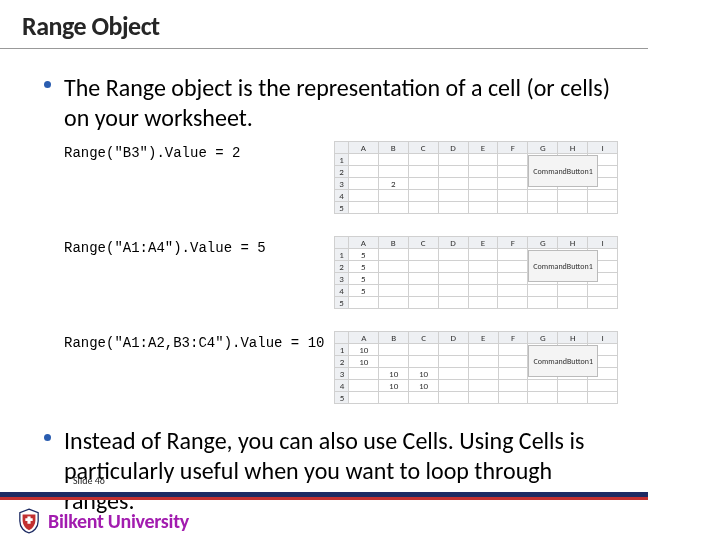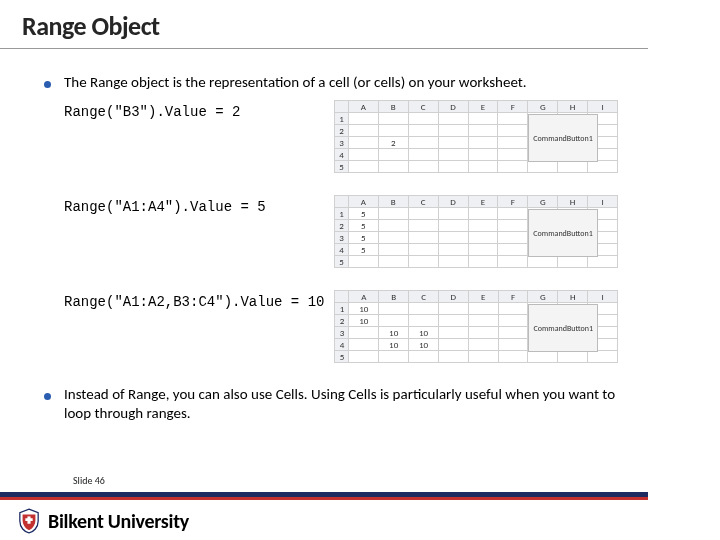--- a/index.html
+++ b/index.html
@@ -1,47 +1,47 @@
 <!DOCTYPE html>
 <html><head>
 <meta charset="utf-8">
 <style>
   * { box-sizing: border-box; margin: 0; padding: 0; }
   html, body { width: 720px; height: 540px; font-family: Calibri, Arial, sans-serif; background: #fff; color: #000; }
   .slide { width: 648px; height: 540px; position: relative; overflow: hidden; }
   .title { font-size: 26px; font-weight: 700; color: #262626; padding: 10px 0 4px 22px; letter-spacing: -0.5px; }
   .title-rule { height: 1px; background: #999; margin: 2px 0 0 0; }
   .content { padding: 18px 30px 0 44px; }
-  .bullet { position: relative; font-size: 15px; line-height: 1.25; margin: 6px 0 8px 0; padding-left: 20px; }
+  .bullet { position: relative; font-size: 24px; line-height: 1.25; margin: 6px 0 8px 0; padding-left: 20px; }
   .bullet .dot { position: absolute; left: 0; top: 8px; width: 7px; height: 7px; border-radius: 50%; background: #2a5db0; }
   .code { font-family: "Courier New", monospace; font-size: 14px; white-space: pre; padding-left: 20px; margin: 2px 0 4px 0; }
   .row { display: flex; align-items: flex-start; gap: 10px; margin-bottom: 22px; }
   .row .code-col { flex: 0 0 280px; padding-top: 2px; }
   .row .sheet-col { flex: 1 1 auto; }
 
   
   .sheet { border-collapse: collapse; font-size: 9px; color: #333; background: #fff; position: relative; }
   .sheet td, .sheet th { border: 1px solid #d0d0d0; padding: 0; text-align: center; }
   .sheet th { background: #eef0f3; font-weight: 400; height: 12px; }
   .sheet .corner { width: 14px; background: #eef0f3; }
   .sheet .rowhdr { width: 14px; background: #eef0f3; height: 12px; }
   .sheet .cell { width: 30px; height: 12px; }
   .btnwrap { position: relative; }
   .cmdbtn {
     position: absolute; left: 0; top: 1px;
-    font-size: 8px; padding: 18px 4px; background: #f4f4f4; border: 1px solid #bbb;
+    font-size: 8px; padding: 10px 4px; background: #f4f4f4; border: 1px solid #bbb;
     white-space: nowrap;
   }
 
   .footer-band { position: absolute; left: 0; right: 0; bottom: 40px; height: 8px; background: #1d2b63; }
   .footer-band::after { content: ""; position: absolute; left:0; right:0; bottom:0; height:3px; background:#c23030; }
   .slidenum { position: absolute; left: 73px; bottom: 53px; font-size: 10px; color: #222; }
   .logo-row { position: absolute; left: 18px; bottom: 6px; display: flex; align-items: center; gap: 8px; }
   .crest { width: 22px; height: 26px; }
-  .uni { font-size: 20px; font-weight: 700; color: #000000; letter-spacing: -0.3px; }
+  .uni { font-size: 20px; font-weight: 700; color: #a21caf; letter-spacing: -0.3px; }
 </style>
 </head>
 <body>
 
 <div class="slide">
   <div class="title">Range Object</div>
   <div class="title-rule"></div>
 
   <div class="content">
     <div class="bullet">

